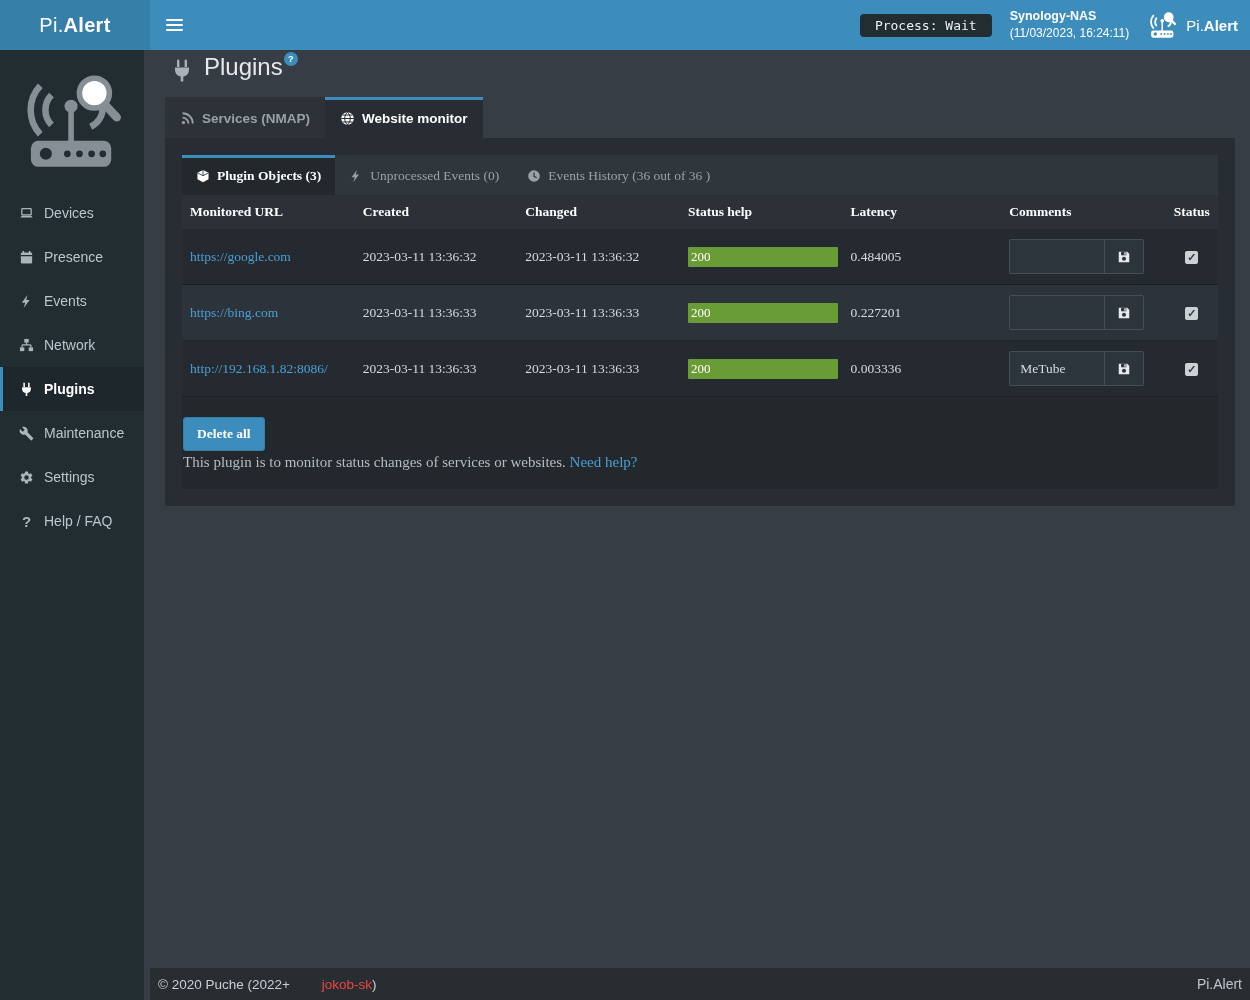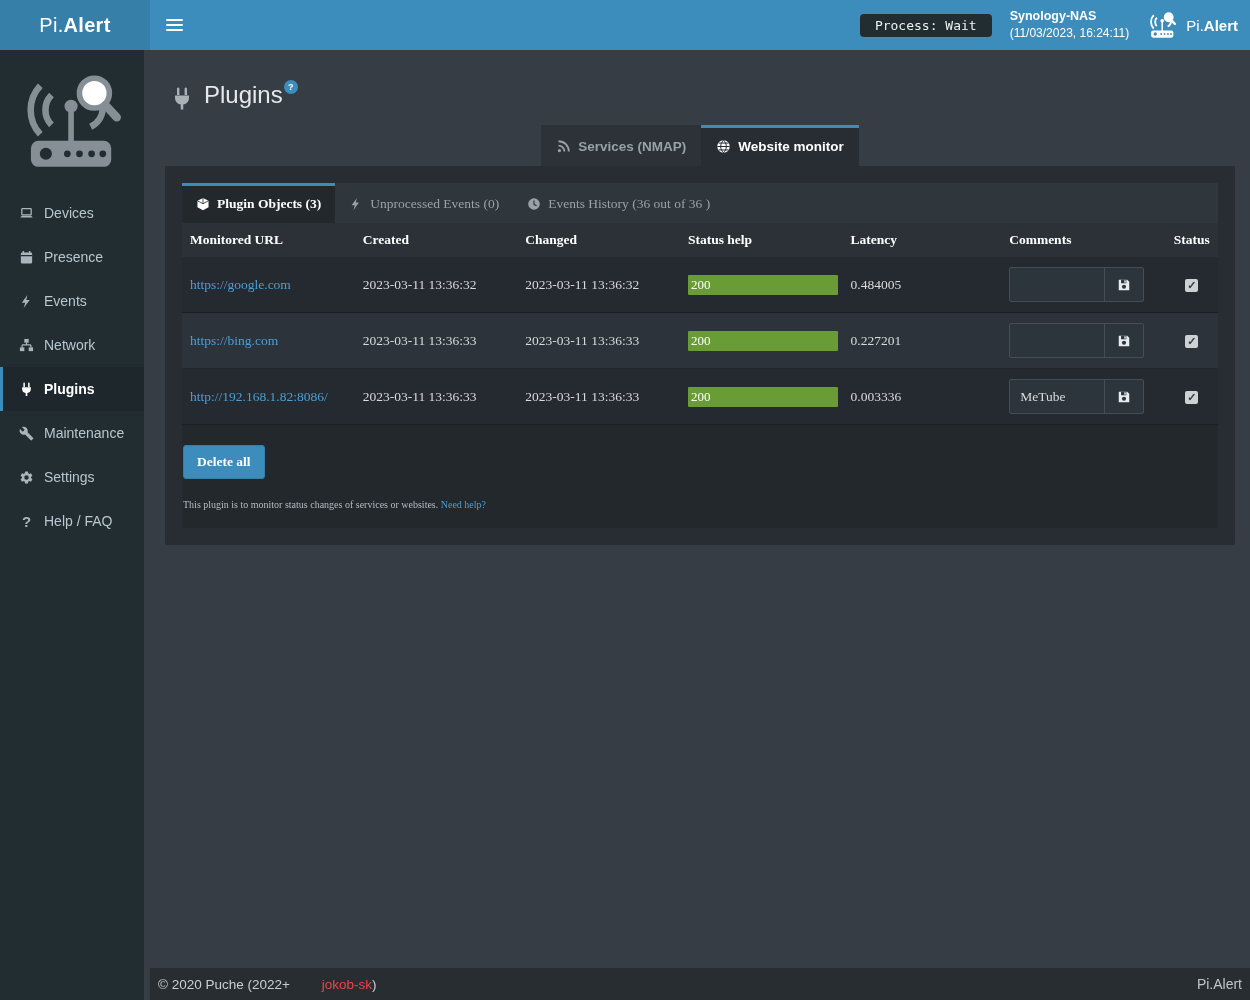--- a/index.html
+++ b/index.html
@@ -33,28 +33,28 @@
   .menu-item { display:flex; align-items:center; height:44px; padding-left:15px; gap:9px;
                color:#b8c7ce; font-size:14px; border-left:3px solid transparent; cursor:pointer; }
   .menu-item .mi { width:17px; text-align:center; color:#aab6bc; display:flex; justify-content:center; }
   .menu-item.active { background:#1e282c; color:#fff; border-left-color:#3c8dbc; }
   .menu-item.active .mi { color:#fff; }
   .menu-item svg { width:15px; height:15px; }
   .qmark { font-weight:bold; font-size:15px; }
 
   
   .content { margin-left:150px; padding:0 15px; }
-  .page-head { display:flex; align-items:flex-start; gap:10px; padding:32px 5px 14px; }
+  .page-head { display:flex; align-items:flex-start; gap:10px; padding:4px 5px 14px; }
   .page-head .plug-big { width:24px; height:24px; color:#aab1b7; margin-top:5px; }
   .page-title { color:#e6e9eb; font-size:24px; font-weight:normal; line-height:1.1; }
   .title-badge { display:inline-block; width:14px; height:14px; background:#3c8dbc; color:#fff;
                  border-radius:50%; font-size:9px; line-height:14px; text-align:center;
                  vertical-align:top; margin:-2px 0 0 1px; cursor:pointer; font-weight:bold; }
 
-  .outer-tabs { display:flex;justify-content:center; }
+  .outer-tabs { display:flex; }
   .otab { display:flex; align-items:center; gap:7px; padding:11px 15px 12px; font-size:13.5px; font-weight:bold;
           color:#99a1a8; background:#2c3237; border-top:3px solid transparent; cursor:pointer; }
   .otab svg { width:15px; height:15px; }
   .otab.active { background:#272d33; color:#fff; border-top-color:#3c8dbc; }
 
   .panel { background:#272d33; padding:17px; min-height:331px; border-radius:0 0 3px 3px;font-family:Liberation Serif, serif; }
 
   .inner-tabs { display:flex; background:#2f363c; }
   .itab { display:flex; align-items:center; gap:7px; padding:10px 14px 11px; font-size:13.5px;
           color:#9aa2a9; border-top:3px solid transparent; cursor:pointer; }
@@ -80,21 +80,21 @@
                    color:#d7dbde; font-size:13.5px; padding:0 10px; font-family:inherit; }
   .save-btn { width:39px; background:transparent; border:none; border-left:1px solid #454e56;
               color:#e8ebed; cursor:pointer; display:flex; align-items:center; justify-content:center; }
   .save-btn svg { width:14px; height:14px; }
   .checkbox { display:inline-block; width:13px; height:13px; background:#ccd1d4; border-radius:2px;
               color:#3a4147; font-size:11px; line-height:13px; text-align:center; cursor:pointer; font-weight:bold; }
 
   .delete-btn { margin:20px 0 0 1px; background:#3c8dbc; border:1px solid #367fa9; color:#fff;
                 font-size:13.5px; font-weight:bold; padding:8px 13px; border-radius:3px; cursor:pointer;
                 font-family:inherit; }
-  .plugin-note { margin-top:20px; color:#b4bcc2; font-size:10px; padding-left:1px; }
+  .plugin-note { margin-top:3px; color:#b4bcc2; font-size:15px; padding-left:1px; }
   .plugin-note a { color:#4b9fd4; text-decoration:none; cursor:pointer; }
 
   
   .main-footer { position:absolute; left:150px; right:0; bottom:0; height:32px; background:#282d32;
                  display:flex; align-items:center; justify-content:space-between; padding:0 8px;
                  font-size:13.5px; color:#c8cfd4; }
   .main-footer a { color:#ef4444; text-decoration:none; cursor:pointer;margin-left:28px; }
   .footer-brand { color:#bfc6cb; font-size:14px; }
 </style>
 </head>

